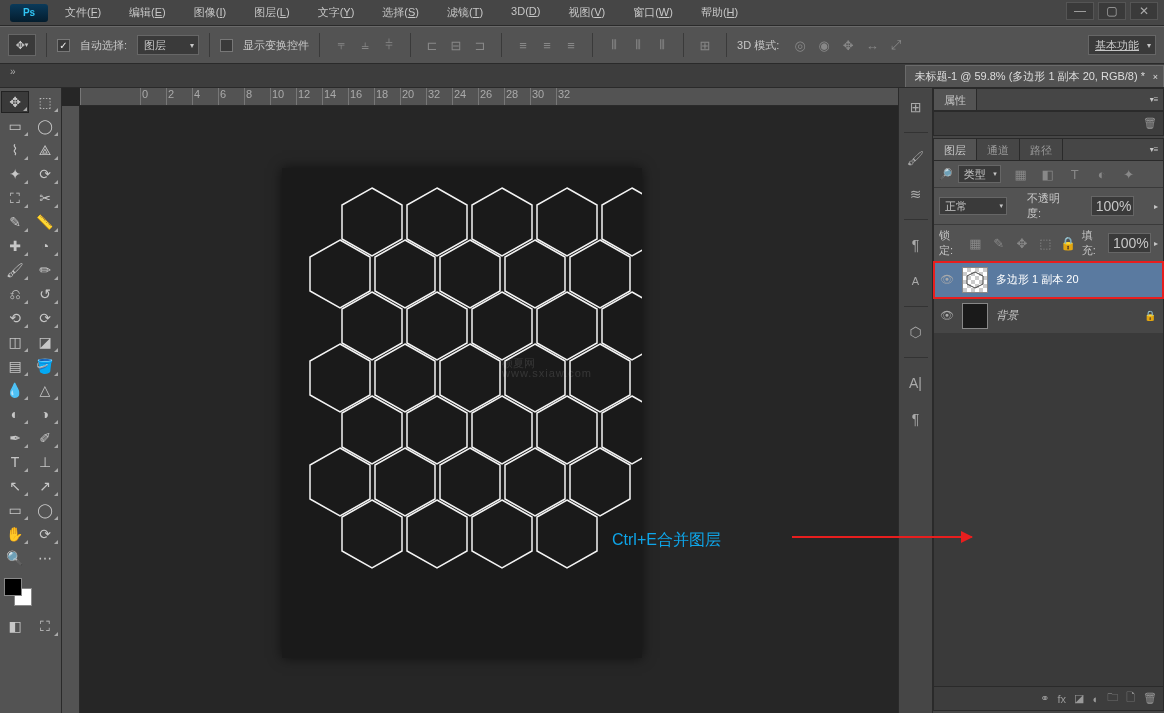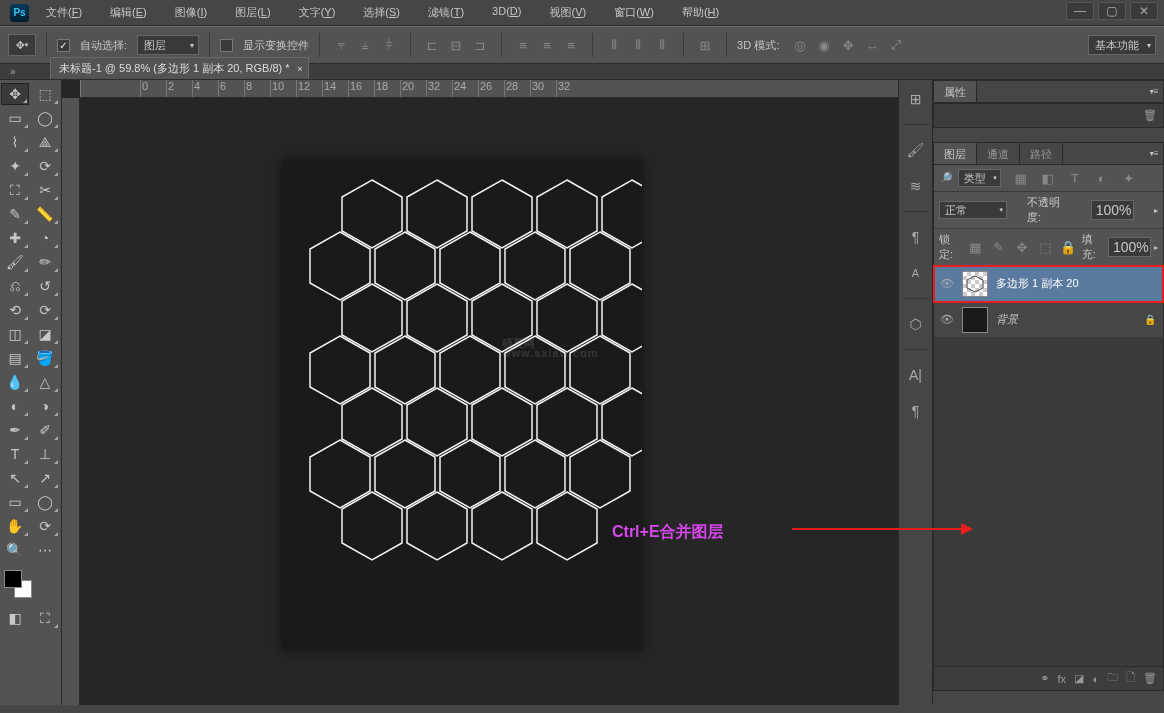--- a/index.html
+++ b/index.html
@@ -1,40 +1,40 @@
 <!DOCTYPE html>
 <html><head>
 <meta charset="utf-8">
 <style>
 * { margin: 0; padding: 0; box-sizing: border-box; font-family: "Microsoft YaHei", Arial, sans-serif; font-size: 11px; user-select: none; }
 body { width: 1164px; height: 713px; background: #464646; color: #c7c7c7; overflow: hidden; position: relative; }
 
 
 .title-bar { height: 26px; background: #464646; display: flex; align-items: center; padding-left: 10px; border-bottom: 1px solid #2a2a2a; }
-.ps-logo { width: 19px; height: 18px; background: linear-gradient(#0a3a5a,#041d2e); border-radius: 3px; display: flex; align-items: center; justify-content: center; color: #31c5f4; font-weight: bold; font-size: 10px; margin-right: 10px; }
+.ps-logo { width: 38px; height: 18px; background: linear-gradient(#0a3a5a,#041d2e); border-radius: 3px; display: flex; align-items: center; justify-content: center; color: #31c5f4; font-weight: bold; font-size: 10px; margin-right: 10px; }
 .menu-bar { display: flex; gap: 14px; }
 .menu-item { padding: 4px 7px; cursor: default; }
 .menu-item u { text-decoration: underline; }
 .window-controls { position: absolute; right: 6px; top: 2px; display: flex; gap: 4px; }
 .win-btn { width: 28px; height: 18px; background: #3a3a3a; border: 1px solid #555; display: flex; align-items: center; justify-content: center; color: #aaa; font-size: 12px; }
 
 
 .options-bar { height: 38px; background: #535353; border-top: 1px solid #6a6a6a; border-bottom: 1px solid #2a2a2a; display: flex; align-items: center; padding: 0 8px; gap: 10px; }
 .tool-ind { width: 28px; height: 22px; background: #3a3a3a; border: 1px solid #666; display: flex; align-items: center; justify-content: center; }
 .chk { width: 13px; height: 13px; background: #3a3a3a; border: 1px solid #777; display: inline-flex; align-items: center; justify-content: center; }
 .chk.on::after { content: "✓"; font-size: 10px; color: #eee; }
 .opt-sel { height: 20px; background: #3a3a3a; border: 1px solid #666; padding: 0 16px 0 6px; position: relative; display: flex; align-items: center; min-width: 62px; }
 .opt-sel::after { content: "▾"; position: absolute; right: 4px; font-size: 8px; }
 .opt-sep { width: 1px; height: 24px; background: #3a3a3a; }
 .icon-grp { display: flex; gap: 2px; }
 .ibtn { width: 22px; height: 20px; display: flex; align-items: center; justify-content: center; color: #888; font-size: 13px; }
-.mode-dd { margin-left: auto; }
-
-
-.doc-tabs { height: 16px; background: #3d3d3d; border-bottom: 1px solid #2a2a2a; display: flex; align-items: flex-end; padding-left: 50px; }
+.mode-dd { margin-left: auto; text-decoration: underline; }
+
+
+.doc-tabs { height: 24px; background: #3d3d3d; border-bottom: 1px solid #2a2a2a; display: flex; align-items: flex-end; padding-left: 50px; justify-content: flex-end; }
 .doc-tab { height: 22px; background: #535353; border: 1px solid #6a6a6a; border-bottom: none; padding: 0 18px 0 8px; font-size: 11px; display: flex; align-items: center; position: relative; color: #ddd; }
 .doc-tab .x { position: absolute; right: 5px; font-size: 9px; }
 .tab-exp { position: absolute; left: 10px; top: 66px; color: #aaa; font-size: 10px; }
 
 
 .main { display: flex; height: 625px; }
 
 
 .tools { width: 62px; background: #535353; border-right: 1px solid #2a2a2a; display: flex; flex-direction: column; padding-top: 2px; }
 .tool-row { display: flex; }
@@ -46,34 +46,34 @@
 .sw-bg { position: absolute; width: 18px; height: 18px; background: #fff; border: 1px solid #888; right: 0; bottom: 0; }
 
 
 .canvas-area { flex: 1; background: #262626; position: relative; }
 .ruler-h { position: absolute; top: 0; left: 18px; right: 0; height: 18px; background: #535353; border-bottom: 1px solid #2a2a2a; display: flex; color: #aaa; font-size: 8px; overflow: hidden; }
 .ruler-h span { width: 26px; text-align: left; border-left: 1px solid #777; padding-left: 1px; flex-shrink: 0; }
 .ruler-v { position: absolute; top: 18px; left: 0; width: 18px; bottom: 0; background: #535353; border-right: 1px solid #2a2a2a; }
 .artboard { position: absolute; left: 220px; top: 80px; width: 360px; height: 490px; background: #1a1a1a; box-shadow: 0 0 12px rgba(0,0,0,.6); }
 .hexes { position: absolute; inset: 0; }
 .hexes svg { width: 100%; height: 100%; }
-.watermark { position: absolute; left: 440px; top: 256px; color: rgba(255,255,255,.12); font-size: 30px; font-weight: bold; pointer-events: none; }
+.watermark { position: absolute; left: 440px; top: 268px; color: rgba(255,255,255,.12); font-size: 30px; font-weight: normal; pointer-events: none; }
 .watermark .sub { font-size: 11px; letter-spacing: 1px; display: block; text-align: center; margin-top: -4px; }
-.annot-text { position: absolute; left: 550px; top: 442px; color: #d946ef; font-size: 16px; font-weight: 700; }
+.annot-text { position: absolute; left: 550px; top: 442px; color: #0ea5e9; font-size: 16px; font-weight: 400; }
 .annot-arrow { position: absolute; left: 730px; top: 448px; width: 180px; height: 2px; background: #e81e1e; }
 .annot-arrow::after { content: ""; position: absolute; right: -1px; top: -5px; width: 0; height: 0; border-left: 12px solid #e81e1e; border-top: 6px solid transparent; border-bottom: 6px solid transparent; }
 
 
 .right-strip { width: 34px; background: #464646; border-left: 1px solid #2a2a2a; display: flex; flex-direction: column; align-items: center; padding-top: 8px; gap: 14px; }
 .strip-ic { width: 24px; height: 22px; display: flex; align-items: center; justify-content: center; color: #aaa; font-size: 14px; border: 1px solid transparent; }
 .strip-sep { width: 24px; height: 1px; background: #333; }
 
 
 .right-panels { width: 232px; background: #464646; border-left: 1px solid #2a2a2a; display: flex; flex-direction: column; }
-.panel { background: #535353; border: 1px solid #2a2a2a; margin-bottom: 14px; }
+.panel { background: #535353; border: 1px solid #2a2a2a; margin-bottom: 2px; }
 .panel-tabs { height: 22px; display: flex; border-bottom: 1px solid #2a2a2a; background: #464646; }
 .ptab { padding: 4px 10px; background: #535353; border-right: 1px solid #2a2a2a; font-size: 11px; }
 .ptab.inactive { background: #464646; color: #999; }
 .panel-menu { margin-left: auto; width: 18px; display: flex; align-items: center; justify-content: center; font-size: 8px; }
 .panel-body { padding: 6px 8px; min-height: 40px; }
 .props-body { height: 306px; }
 
 .layers-hdr1 { display: flex; align-items: center; gap: 5px; padding: 3px 5px; border-bottom: 1px solid #3a3a3a; }
 .mini-sel { height: 18px; background: #3a3a3a; border: 1px solid #666; padding: 0 14px 0 5px; position: relative; font-size: 10px; display: flex; align-items: center; }
 .mini-sel::after { content: "▾"; position: absolute; right: 3px; font-size: 7px; }

